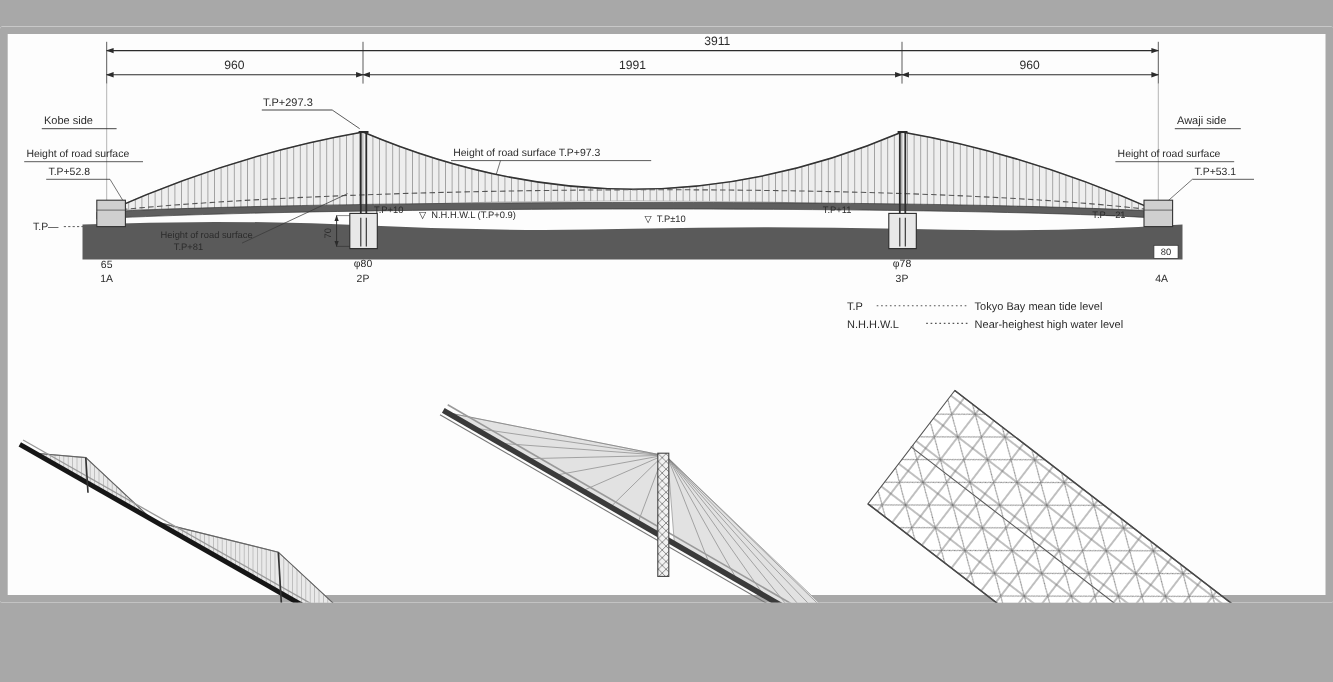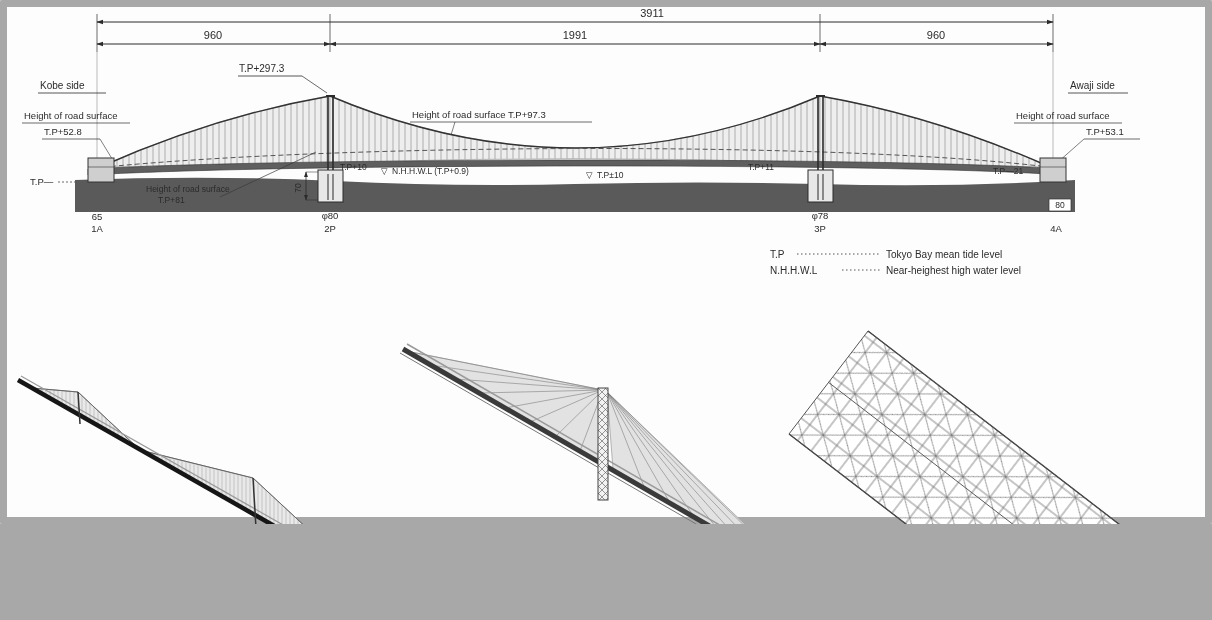--- a/index.html
+++ b/index.html
@@ -1,19 +1,20 @@
 <!DOCTYPE html>
 <html><head>
 <meta charset="utf-8">
 <style>
   html,body{margin:0;padding:0;background:#a8a8a8;}
   .frame{
     position:relative;width:1212px;height:524px;background:#fdfdfd;
     border-radius:2px;box-shadow:inset 0 0 0 7px #a8a8a8;overflow:hidden;
     font-family:"Liberation Sans",sans-serif;
+    margin-top:24px;
   }
   svg{position:absolute;left:0;top:0;}
   text{font-family:"Liberation Sans",sans-serif;fill:#2b2b2b;}
   .t11{font-size:11px;}
   .t10{font-size:10px;}
   .t9{font-size:9.5px;}
   .t8{font-size:8.5px;}
   .mid{text-anchor:middle;}
 </style>
 </head>

